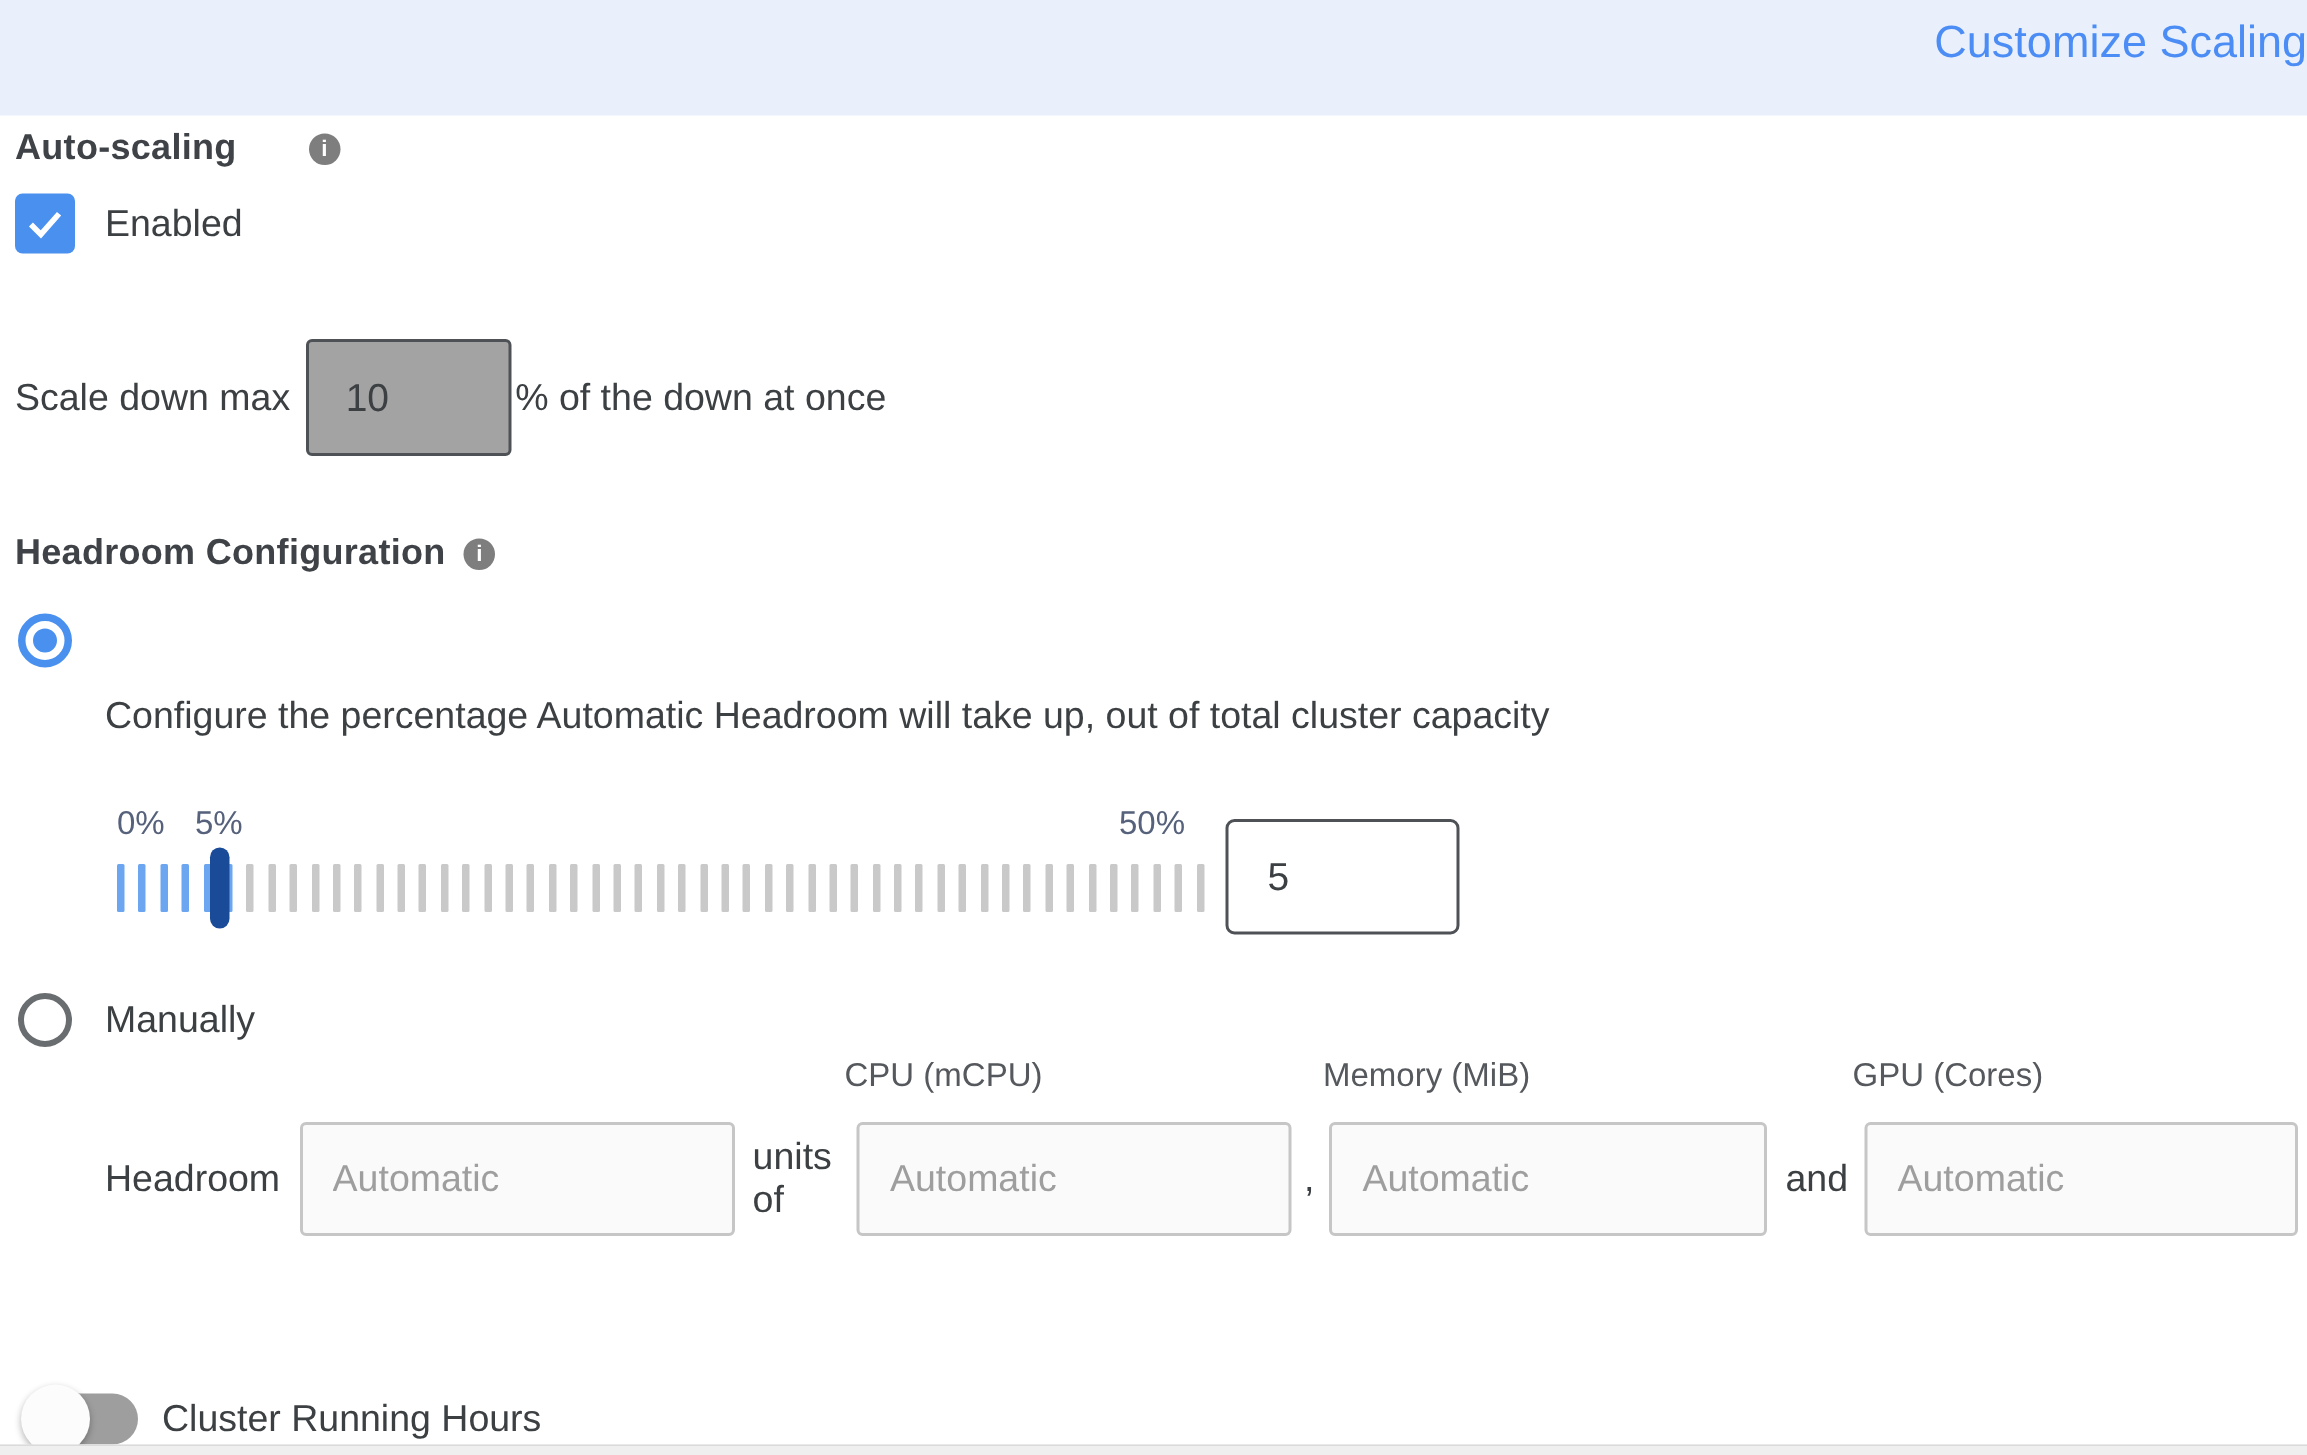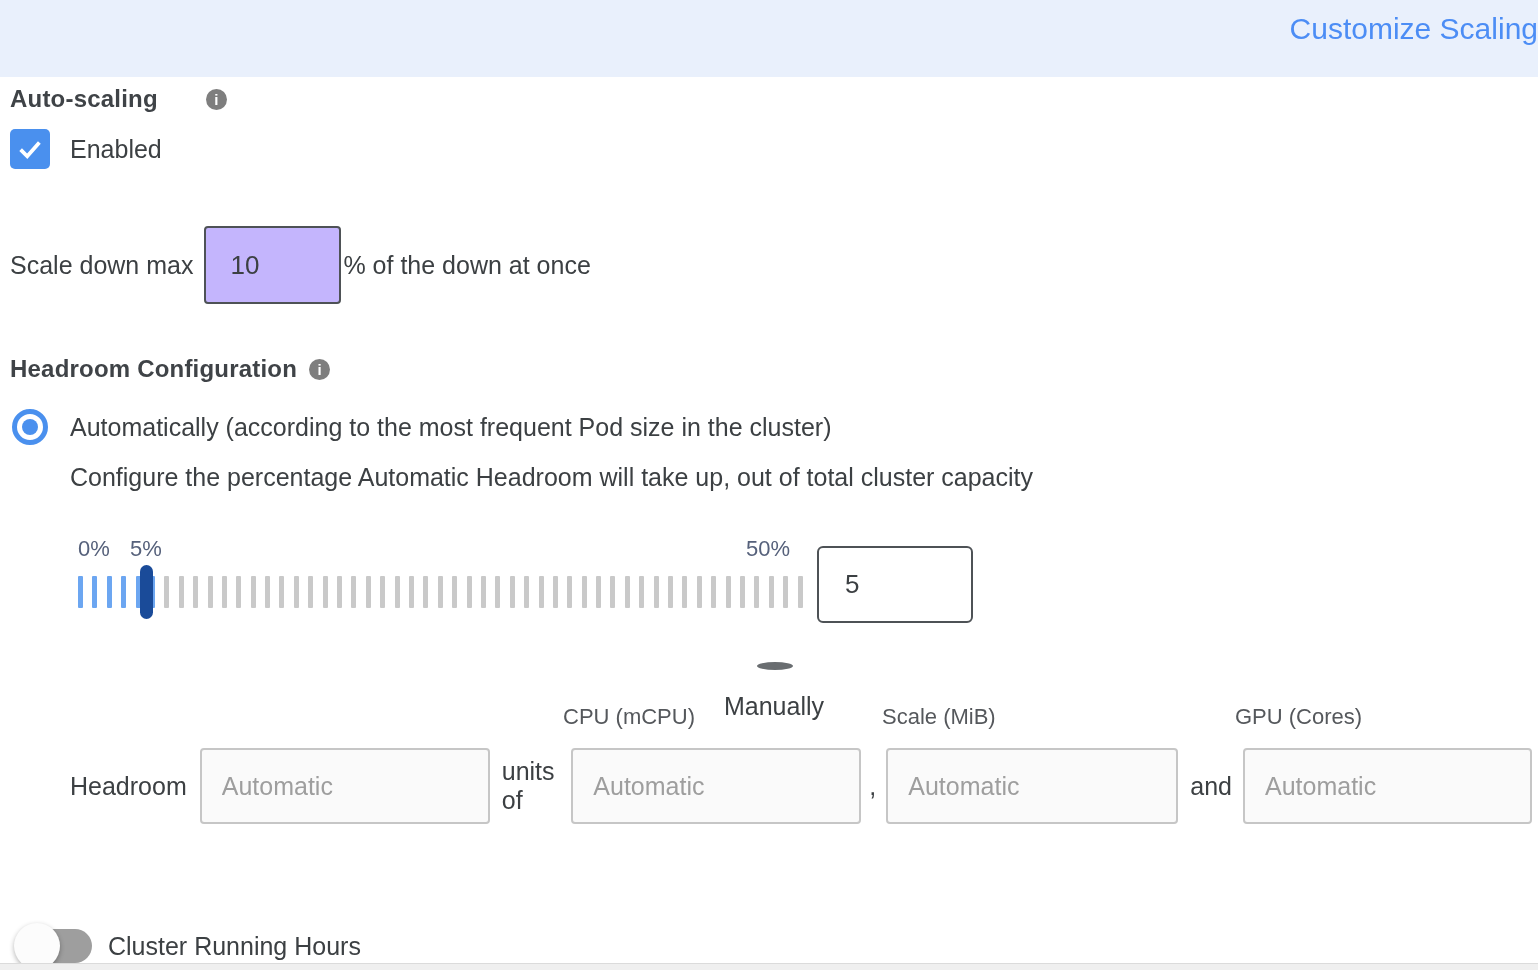--- a/index.html
+++ b/index.html
@@ -72,37 +72,37 @@
   
   .row-scaledown {
     margin-top: 57px;
     display: flex; align-items: center; height: 78px;
   }
   .scaledown-prefix { font-size: 25px; margin-right: 11px; }
   .num-input {
     height: 78px; width: 137px;
     border: 2px solid #4E5256;
     border-radius: 4px;
-    background: #c4b5fd;
+    background: #a3a3a3;
     font-family: inherit;
     font-size: 26px;
     color: #3C4043;
     padding-left: 24px;
     outline: none;
   }
   .scaledown-suffix { font-size: 25px; margin-left: 2px; }
 
   .row-headroom-label { margin-top: 51px; }
 
   
   .radio-row {
     margin-top: 26px;
     display: flex; align-items: center; gap: 22px; height: 36px;
   }
-  .radio-row.manually { margin-top: 34px; flex-direction: column; }
+  .radio-row.manually { margin-top: 34px; }
   .radio-outer {
     width: 36px; height: 36px; min-width: 36px;
     margin-left: 2px;
     border-radius: 50%;
     border: 5px solid var(--accent-blue, #4A90EE);
     display: flex; align-items: center; justify-content: center;
     background: #fff;
     cursor: pointer;
   }
   .radio-outer.unselected { border: 4px solid #696D70; }
@@ -276,21 +276,20 @@
 
   <div class="section-label-row row-headroom-label">
     <span class="section-label">Headroom Configuration</span>
     <span class="info-icon">i</span>
   </div>
 
   <div class="radio-row">
     <div class="radio-outer" role="radio" aria-checked="true">
       <div class="radio-dot"></div>
     </div>
-    <span class="radio-label">Automatically (according to the most frequent Pod size in the cluster)</span>
   </div>
 
   <div class="auto-description">Configure the percentage Automatic Headroom will take up, out of total cluster capacity</div>
 
   <div class="slider-block">
     <span class="slider-scale-label slider-label-min">0%</span>
     <span class="slider-scale-label slider-label-cur">5%</span>
     <span class="slider-scale-label slider-label-max">50%</span>
     <div class="slider-ticks">
         <div class="tick tick-active"></div>
@@ -349,21 +348,21 @@
     <input class="slider-value-input" type="text" value="5" style="">
   </div>
 
   <div class="radio-row manually">
     <div class="radio-outer unselected" role="radio" aria-checked="false"></div>
     <span class="radio-label">Manually</span>
   </div>
 
   <div class="reserve-section">
     <span class="col-header col-header-cpu">CPU (mCPU)</span>
-    <span class="col-header col-header-memory">Scale (MiB)</span>
+    <span class="col-header col-header-memory">Memory (MiB)</span>
     <span class="col-header col-header-gpu">GPU (Cores)</span>
 
     <div class="reserve-row">
       <span class="reserve-text">Headroom</span>
       <input class="auto-input w-count" type="text" placeholder="Automatic" style="">
       <span class="reserve-text sep-units">units of</span>
       <input class="auto-input w-cpu" type="text" placeholder="Automatic" style="">
       <span class="reserve-text sep-comma">,</span>
       <input class="auto-input w-mem" type="text" placeholder="Automatic" style="">
       <span class="reserve-text sep-and">and</span>

